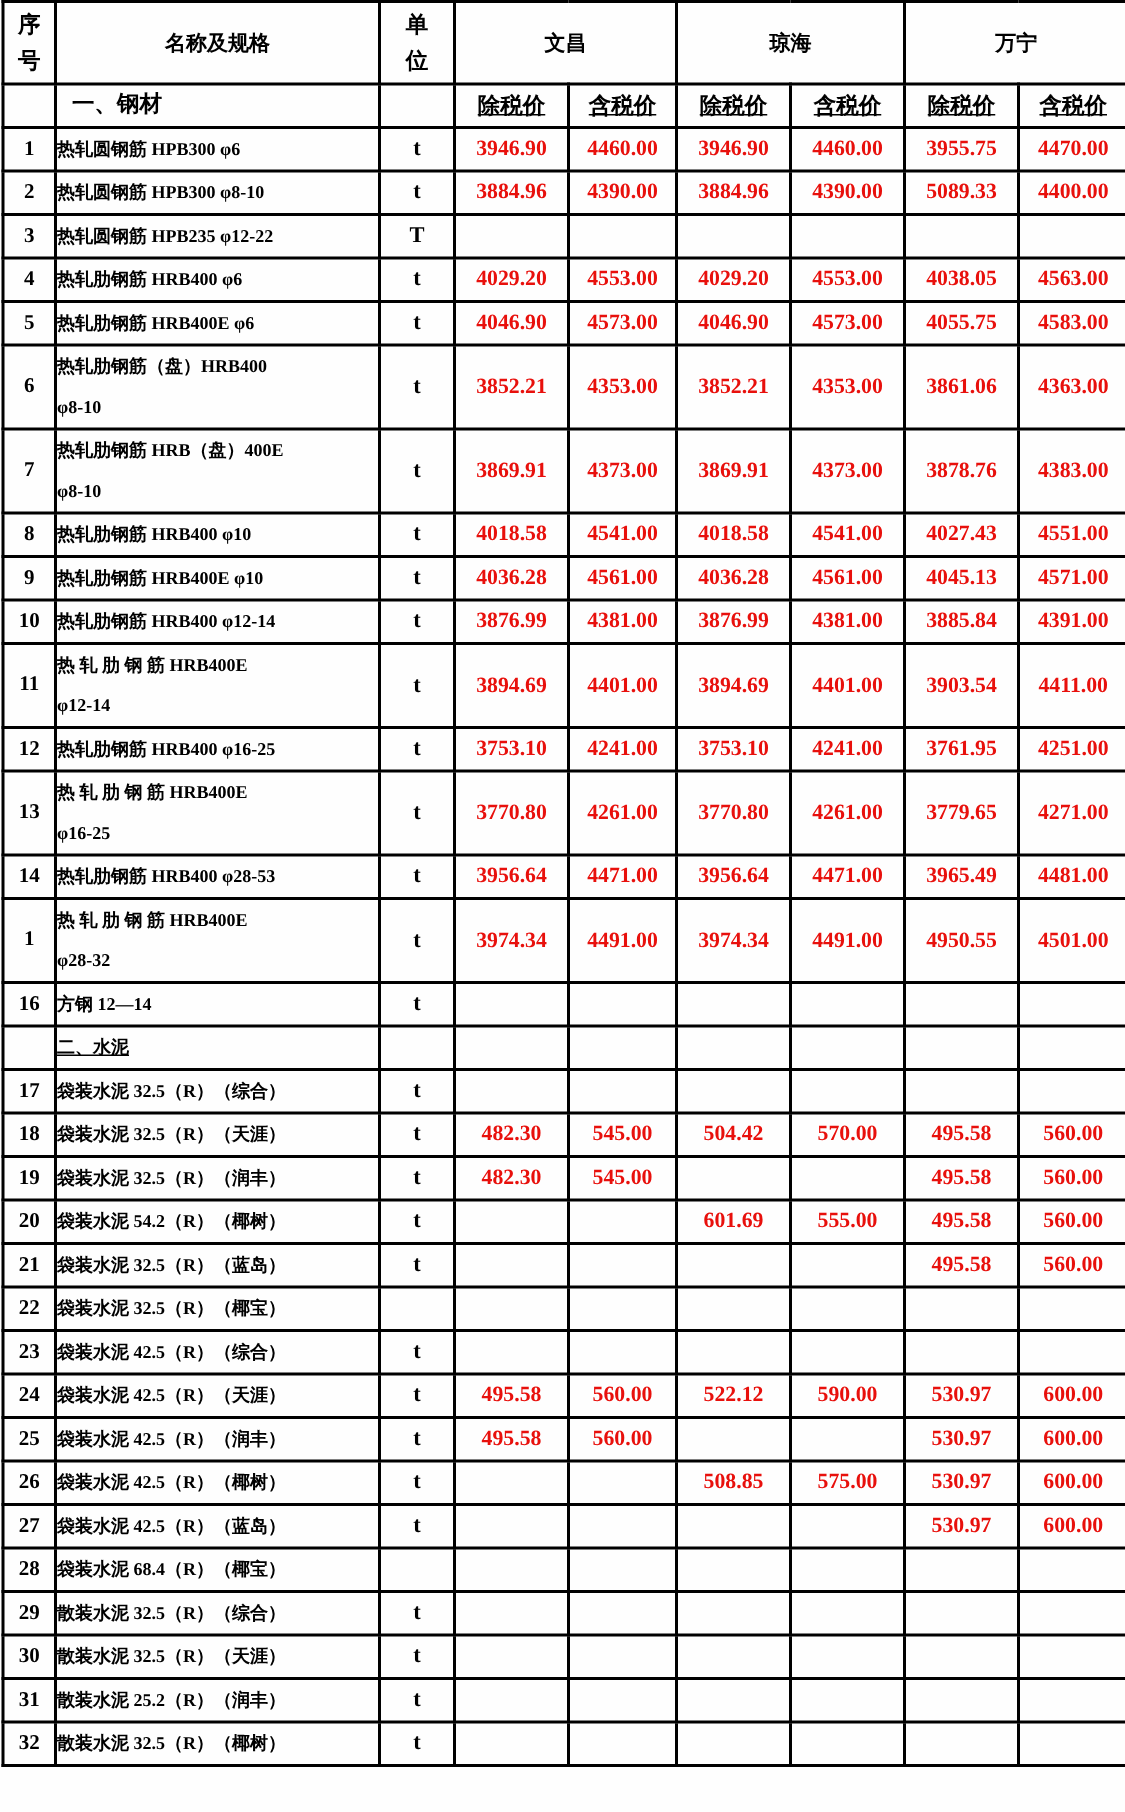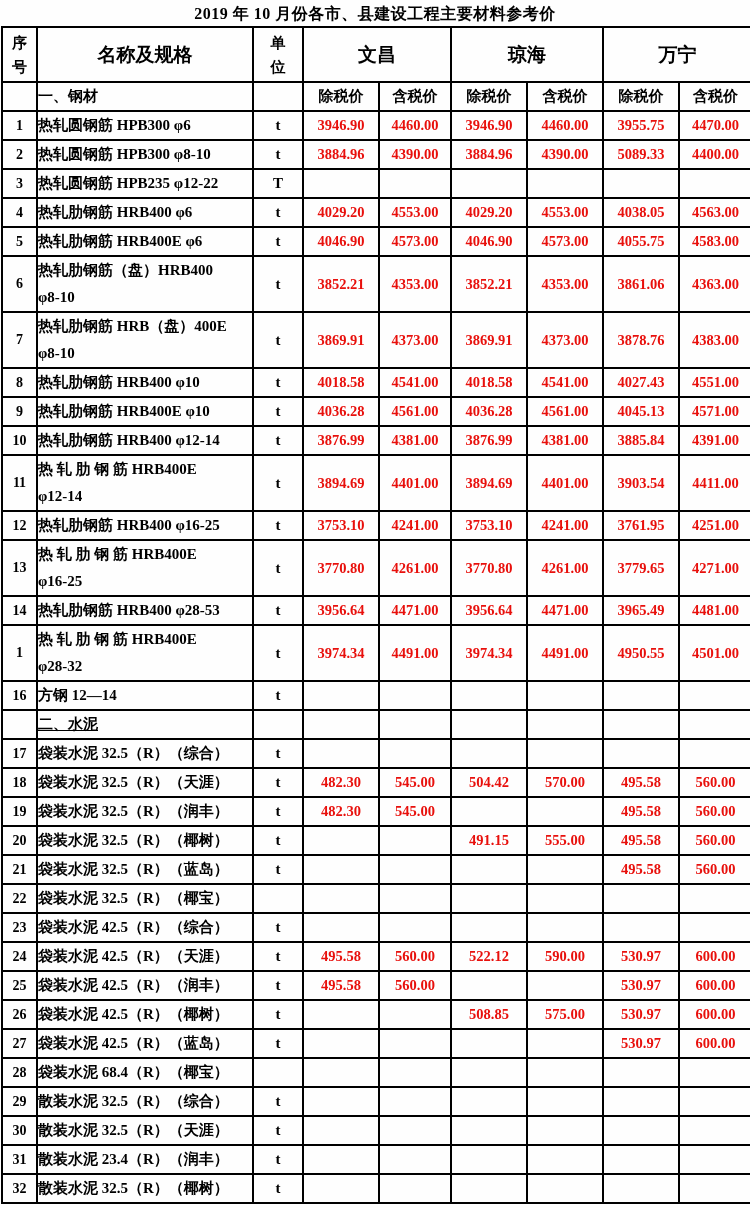--- a/index.html
+++ b/index.html
@@ -31,41 +31,40 @@
     margin-left: 1px;
   }
   table.price-table td, table.price-table th {
     border: 2px solid #000;
     padding: 0;
     overflow: hidden;
     vertical-align: middle;
     font-weight: bold;
   }
   
-  thead th { font-size: 19px; text-align: center; font-weight: bold; }
+  thead th { font-size: 14px; text-align: center; font-weight: bold; }
   tr.head-main th { height: 53px; }
   th.vstack { white-space: pre-line; line-height: 24px; font-size: 15px; }
   tr.head-sub  td { height: 25px; font-size: 15px; }
-  tr.head-sub  td.name { text-align: left; padding-left: 0; }
-  tr.head-sub  td.subhead { text-align: center; }
+  tr.head-sub  td.name { text-align: left; padding-left: 10px; }
+  tr.head-sub  td.subhead { text-align: center; text-decoration: underline; }
   
   td.no   { text-align: center; font-size: 14px; height: 25px; }
-  td.name { text-align: left; padding-left: 10px; font-size: 15px; white-space: pre-line; line-height: 27px; }
+  td.name { text-align: left; padding-left: 10px; font-size: 12px; white-space: pre-line; line-height: 27px; }
   td.unit { text-align: center; font-size: 15px; }
   td.num  { text-align: center; font-size: 14.5px; color: var(--price-red, #e8100c); letter-spacing: 0px; }
   tr.item td { height: 25px; }
   tr.tall td { height: 54px; }
   tr.section-row td { height: 25px; text-decoration: underline; }
 </style>
 </head>
 <body>
 
 <div class="page">
 
-  <div class="doc-title">2019 年 10 月份各市、县建设工程主要材料参考价</div>
 
   <table class="price-table">
     <colgroup>
       <col style="width:35px">
       <col style="width:216px">
       <col style="width:50px">
       <col style="width:76px">
       <col style="width:72px">
       <col style="width:76px">
       <col style="width:76px">
@@ -318,25 +317,25 @@
           <td class="unit">t</td>
           <td class="num">482.30</td>
           <td class="num">545.00</td>
           <td class="num"></td>
           <td class="num"></td>
           <td class="num">495.58</td>
           <td class="num">560.00</td>
         </tr>
         <tr class="item">
           <td class="no">20</td>
-          <td class="name">袋装水泥 32.5（R）（椰树）</td>
-          <td class="unit">t</td>
-          <td class="num"></td>
-          <td class="num"></td>
-          <td class="num">491.15</td>
+          <td class="name">袋装水泥 54.2（R）（椰树）</td>
+          <td class="unit">t</td>
+          <td class="num"></td>
+          <td class="num"></td>
+          <td class="num">601.69</td>
           <td class="num">555.00</td>
           <td class="num">495.58</td>
           <td class="num">560.00</td>
         </tr>
         <tr class="item">
           <td class="no">21</td>
           <td class="name">袋装水泥 32.5（R）（蓝岛）</td>
           <td class="unit">t</td>
           <td class="num"></td>
           <td class="num"></td>
@@ -439,21 +438,21 @@
           <td class="unit">t</td>
           <td class="num"></td>
           <td class="num"></td>
           <td class="num"></td>
           <td class="num"></td>
           <td class="num"></td>
           <td class="num"></td>
         </tr>
         <tr class="item">
           <td class="no">31</td>
-          <td class="name">散装水泥 23.4（R）（润丰）</td>
+          <td class="name">散装水泥 25.2（R）（润丰）</td>
           <td class="unit">t</td>
           <td class="num"></td>
           <td class="num"></td>
           <td class="num"></td>
           <td class="num"></td>
           <td class="num"></td>
           <td class="num"></td>
         </tr>
         <tr class="item">
           <td class="no">32</td>

